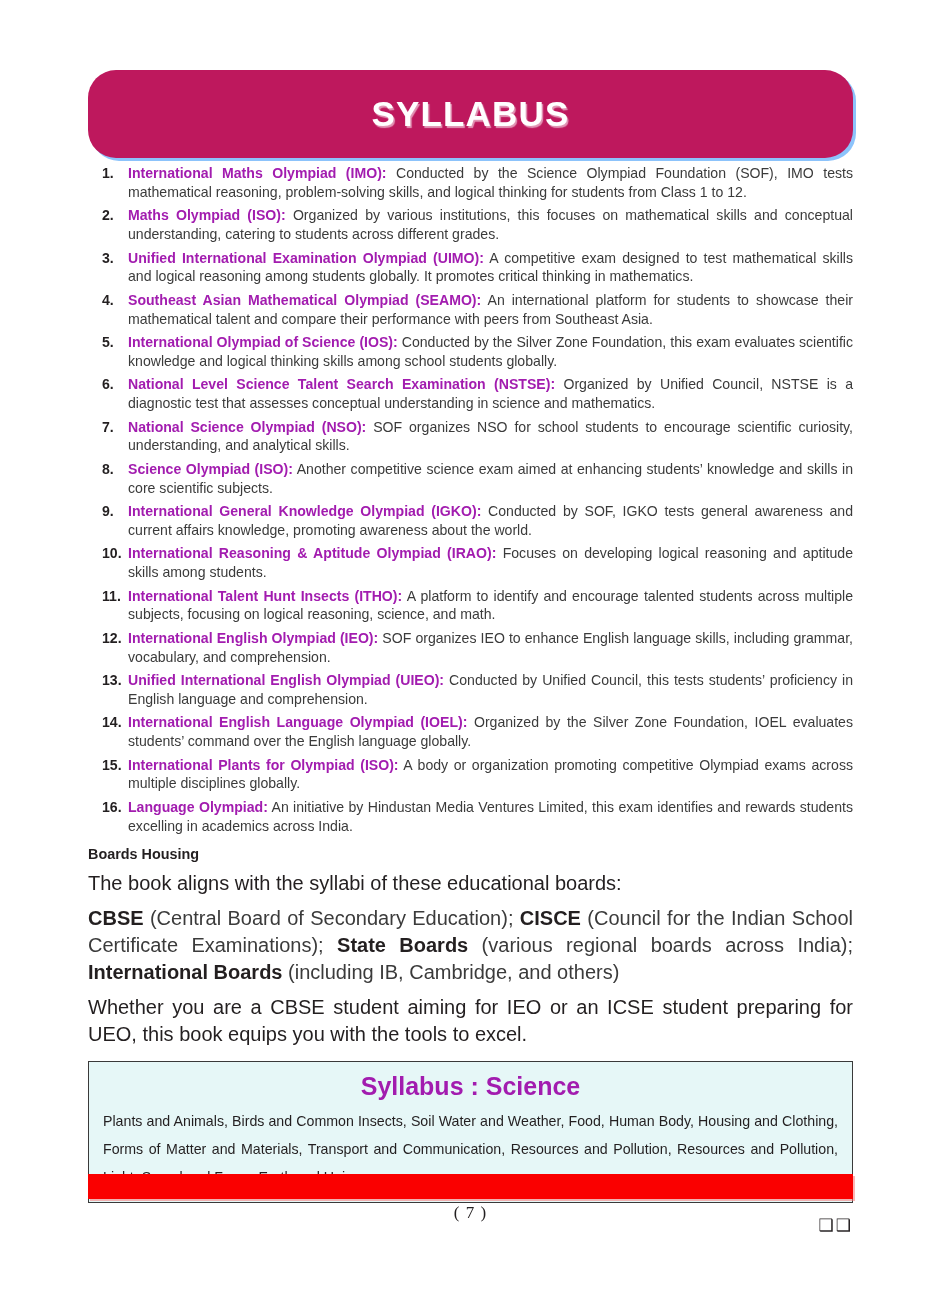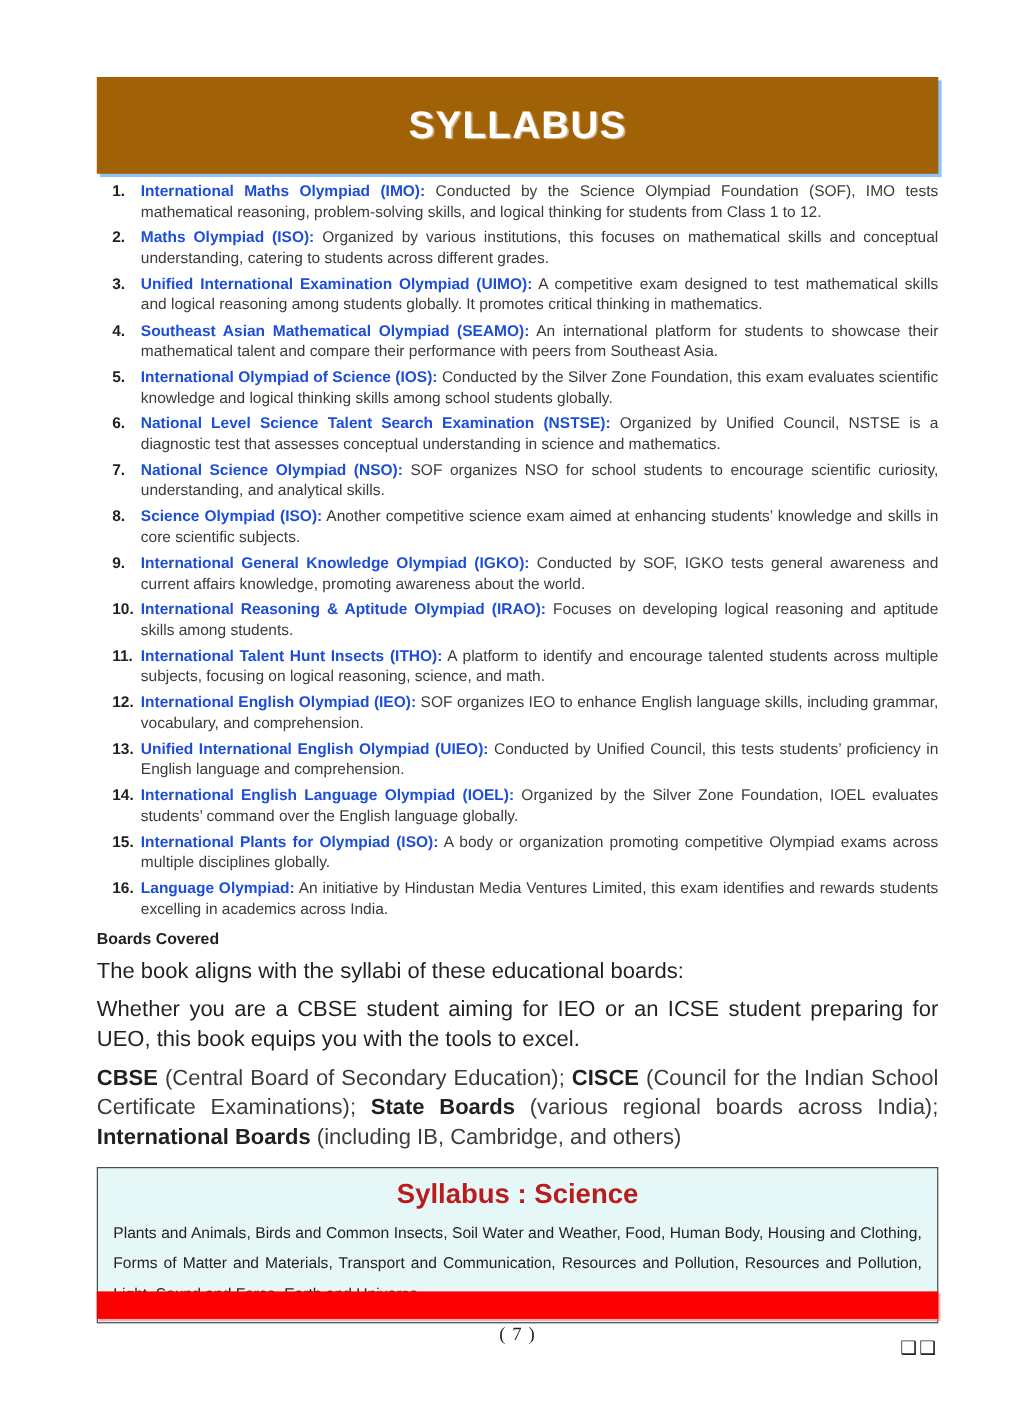--- a/index.html
+++ b/index.html
@@ -23,26 +23,27 @@
   }
   .content {
     position: absolute;
     left: 88px;
     top: 70px;
     width: 765px;
   }
 
   
   .banner {
-    background: #a16207;
+    background: #be185d;
     box-shadow: 3px 3px 0 0 rgba(120,185,250,0.85);
     height: 88px;
     display: flex;
     align-items: center;
     justify-content: center;
+    border-radius: 28px;
   }
   .banner-title {
     color: #ffffff;
     font-size: 35px;
     font-weight: bold;
     letter-spacing: 1.2px;
     text-shadow: 1.5px 1.5px 1px rgba(255,255,255,0.55);
     font-family: "Liberation Sans", sans-serif;
   }
 
@@ -82,21 +83,21 @@
     position: absolute;
     left: 14px;
     top: 0;
     width: 24px;
     font-weight: bold;
     color: #231f20;
     font-size: 14.1px;
   }
   ol.olympiads > li .lead {
     font-weight: bold;
-    color: #1d4ed8;
+    color: #a21caf;
   }
 
   .para {
     margin-top: 8px;
     font-size: 20px;
     line-height: 1.36;
     text-align: justify;
     color: #3b3b3b;
   }
   .para b { color: #231f20; }
@@ -104,21 +105,21 @@
 
   
   .syl-box {
     margin-top: 12px;
     border: 1px solid #3a3a3a;
     background: #e6f7f7;
     padding: 8px 12px 10px 12px;
   }
   .syl-title {
     text-align: center;
-    color: #b91c1c;
+    color: #a21caf;
     font-size: 25px;
     font-weight: bold;
     margin: 2px 0 6px 0;
     font-family: "Liberation Sans", sans-serif;
   }
   .syl-body {
     font-size: 14.2px;
     line-height: 2.0;
     text-align: justify;
     color: #231f20;
@@ -181,29 +182,29 @@
         <li><span class="lead">International General Knowledge Olympiad (IGKO):</span><span> Conducted by SOF, IGKO tests general awareness and current affairs knowledge, promoting awareness about the world.</span></li>
         <li><span class="lead">International Reasoning &amp; Aptitude Olympiad (IRAO):</span><span> Focuses on developing logical reasoning and aptitude skills among students.</span></li>
         <li><span class="lead">International Talent Hunt Insects (ITHO):</span><span> A platform to identify and encourage talented students across multiple subjects, focusing on logical reasoning, science, and math.</span></li>
         <li><span class="lead">International English Olympiad (IEO):</span><span> SOF organizes IEO to enhance English language skills, including grammar, vocabulary, and comprehension.</span></li>
         <li><span class="lead">Unified International English Olympiad (UIEO):</span><span> Conducted by Unified Council, this tests students’ proficiency in English language and comprehension.</span></li>
         <li><span class="lead">International English Language Olympiad (IOEL):</span><span> Organized by the Silver Zone Foundation, IOEL evaluates students’ command over the English language globally.</span></li>
         <li><span class="lead">International Plants for Olympiad (ISO):</span><span> A body or organization promoting competitive Olympiad exams across multiple disciplines globally.</span></li>
         <li><span class="lead">Language Olympiad:</span><span> An initiative by Hindustan Media Ventures Limited, this exam identifies and rewards students excelling in academics across India.</span></li>
       </ol>
 
-    <div class="section-head">Boards Covered</div>
+    <div class="section-head">Boards Housing</div>
 
     <div class="para plain">The book aligns with the syllabi of these educational boards:</div>
-
-    <div class="para plain">Whether you are a CBSE student aiming for IEO or an ICSE student preparing for UEO, this book equips you with the tools to excel.</div>
 
     <div class="para">
       <b>CBSE</b><span> (Central Board of Secondary Education); </span><b>CISCE</b><span> (Council for the Indian School Certificate Examinations); </span><b>State Boards</b><span> (various regional boards across India); </span><b>International Boards</b><span> (including IB, Cambridge, and others)</span>
     </div>
+
+    <div class="para plain">Whether you are a CBSE student aiming for IEO or an ICSE student preparing for UEO, this book equips you with the tools to excel.</div>
 
     <div class="syl-box">
       <div class="syl-title">Syllabus : Science</div>
       <div class="syl-body">Plants and Animals, Birds and Common Insects, Soil Water and Weather, Food, Human Body, Housing and Clothing, Forms of Matter and Materials, Transport and Communication, Resources and Pollution, Resources and Pollution, Light, Sound and Force, Earth and Universe</div>
     </div>
 
     <div class="endmarks">❑❑</div>
 
   </div>
 

